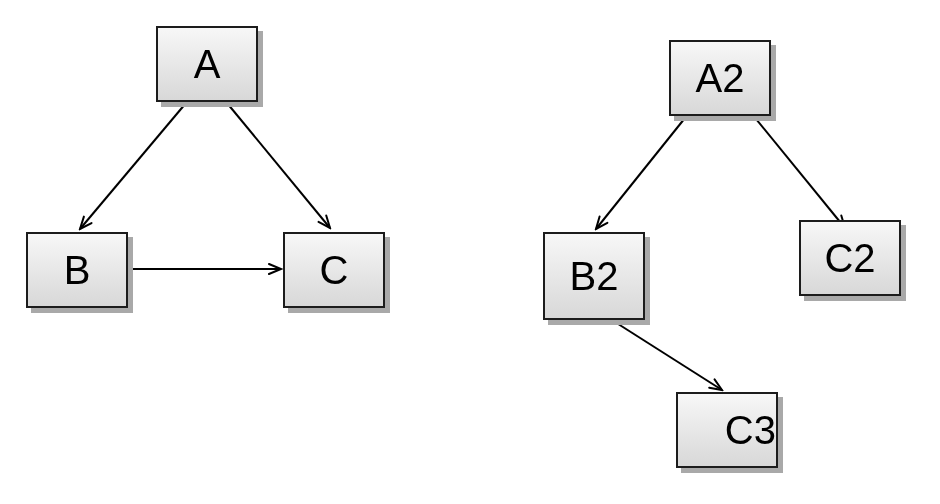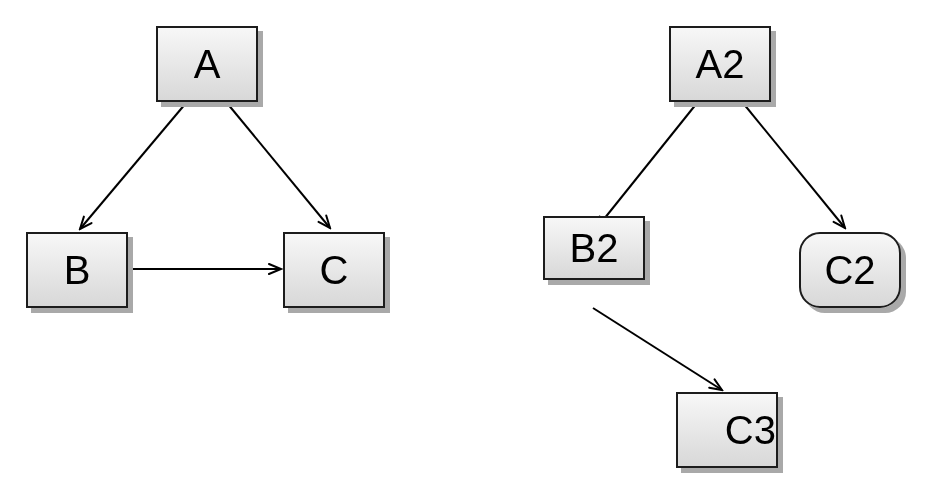--- a/index.html
+++ b/index.html
@@ -68,26 +68,26 @@
         <span>A</span>
       </div>
       <div class="node" style="left: 26px; top: 232px; width: 102px; height: 76px;">
         <span>B</span>
       </div>
       <div class="node" style="left: 283px; top: 232px; width: 102px; height: 76px;">
         <span>C</span>
       </div>
     </div>
     <div>
-      <div class="node" style="left: 669px; top: 26px; width: 102px; height: 76px;">
+      <div class="node" style="left: 669px; top: 40px; width: 102px; height: 76px;">
         <span>A2</span>
       </div>
-      <div class="node" style="left: 543px; top: 216px; width: 102px; height: 64px;">
+      <div class="node" style="left: 543px; top: 232px; width: 102px; height: 88px;">
         <span>B2</span>
       </div>
-      <div class="node" style="left: 799px; top: 232px; width: 102px; height: 76px; border-radius: 21px;">
+      <div class="node" style="left: 799px; top: 220px; width: 102px; height: 76px;">
         <span>C2</span>
       </div>
       <div class="node" style="left: 676px; top: 392px; width: 102px; height: 76px; justify-content: flex-end;">
         <span>C3</span>
       </div>
     </div>
   </div>
 
 </body></html>

